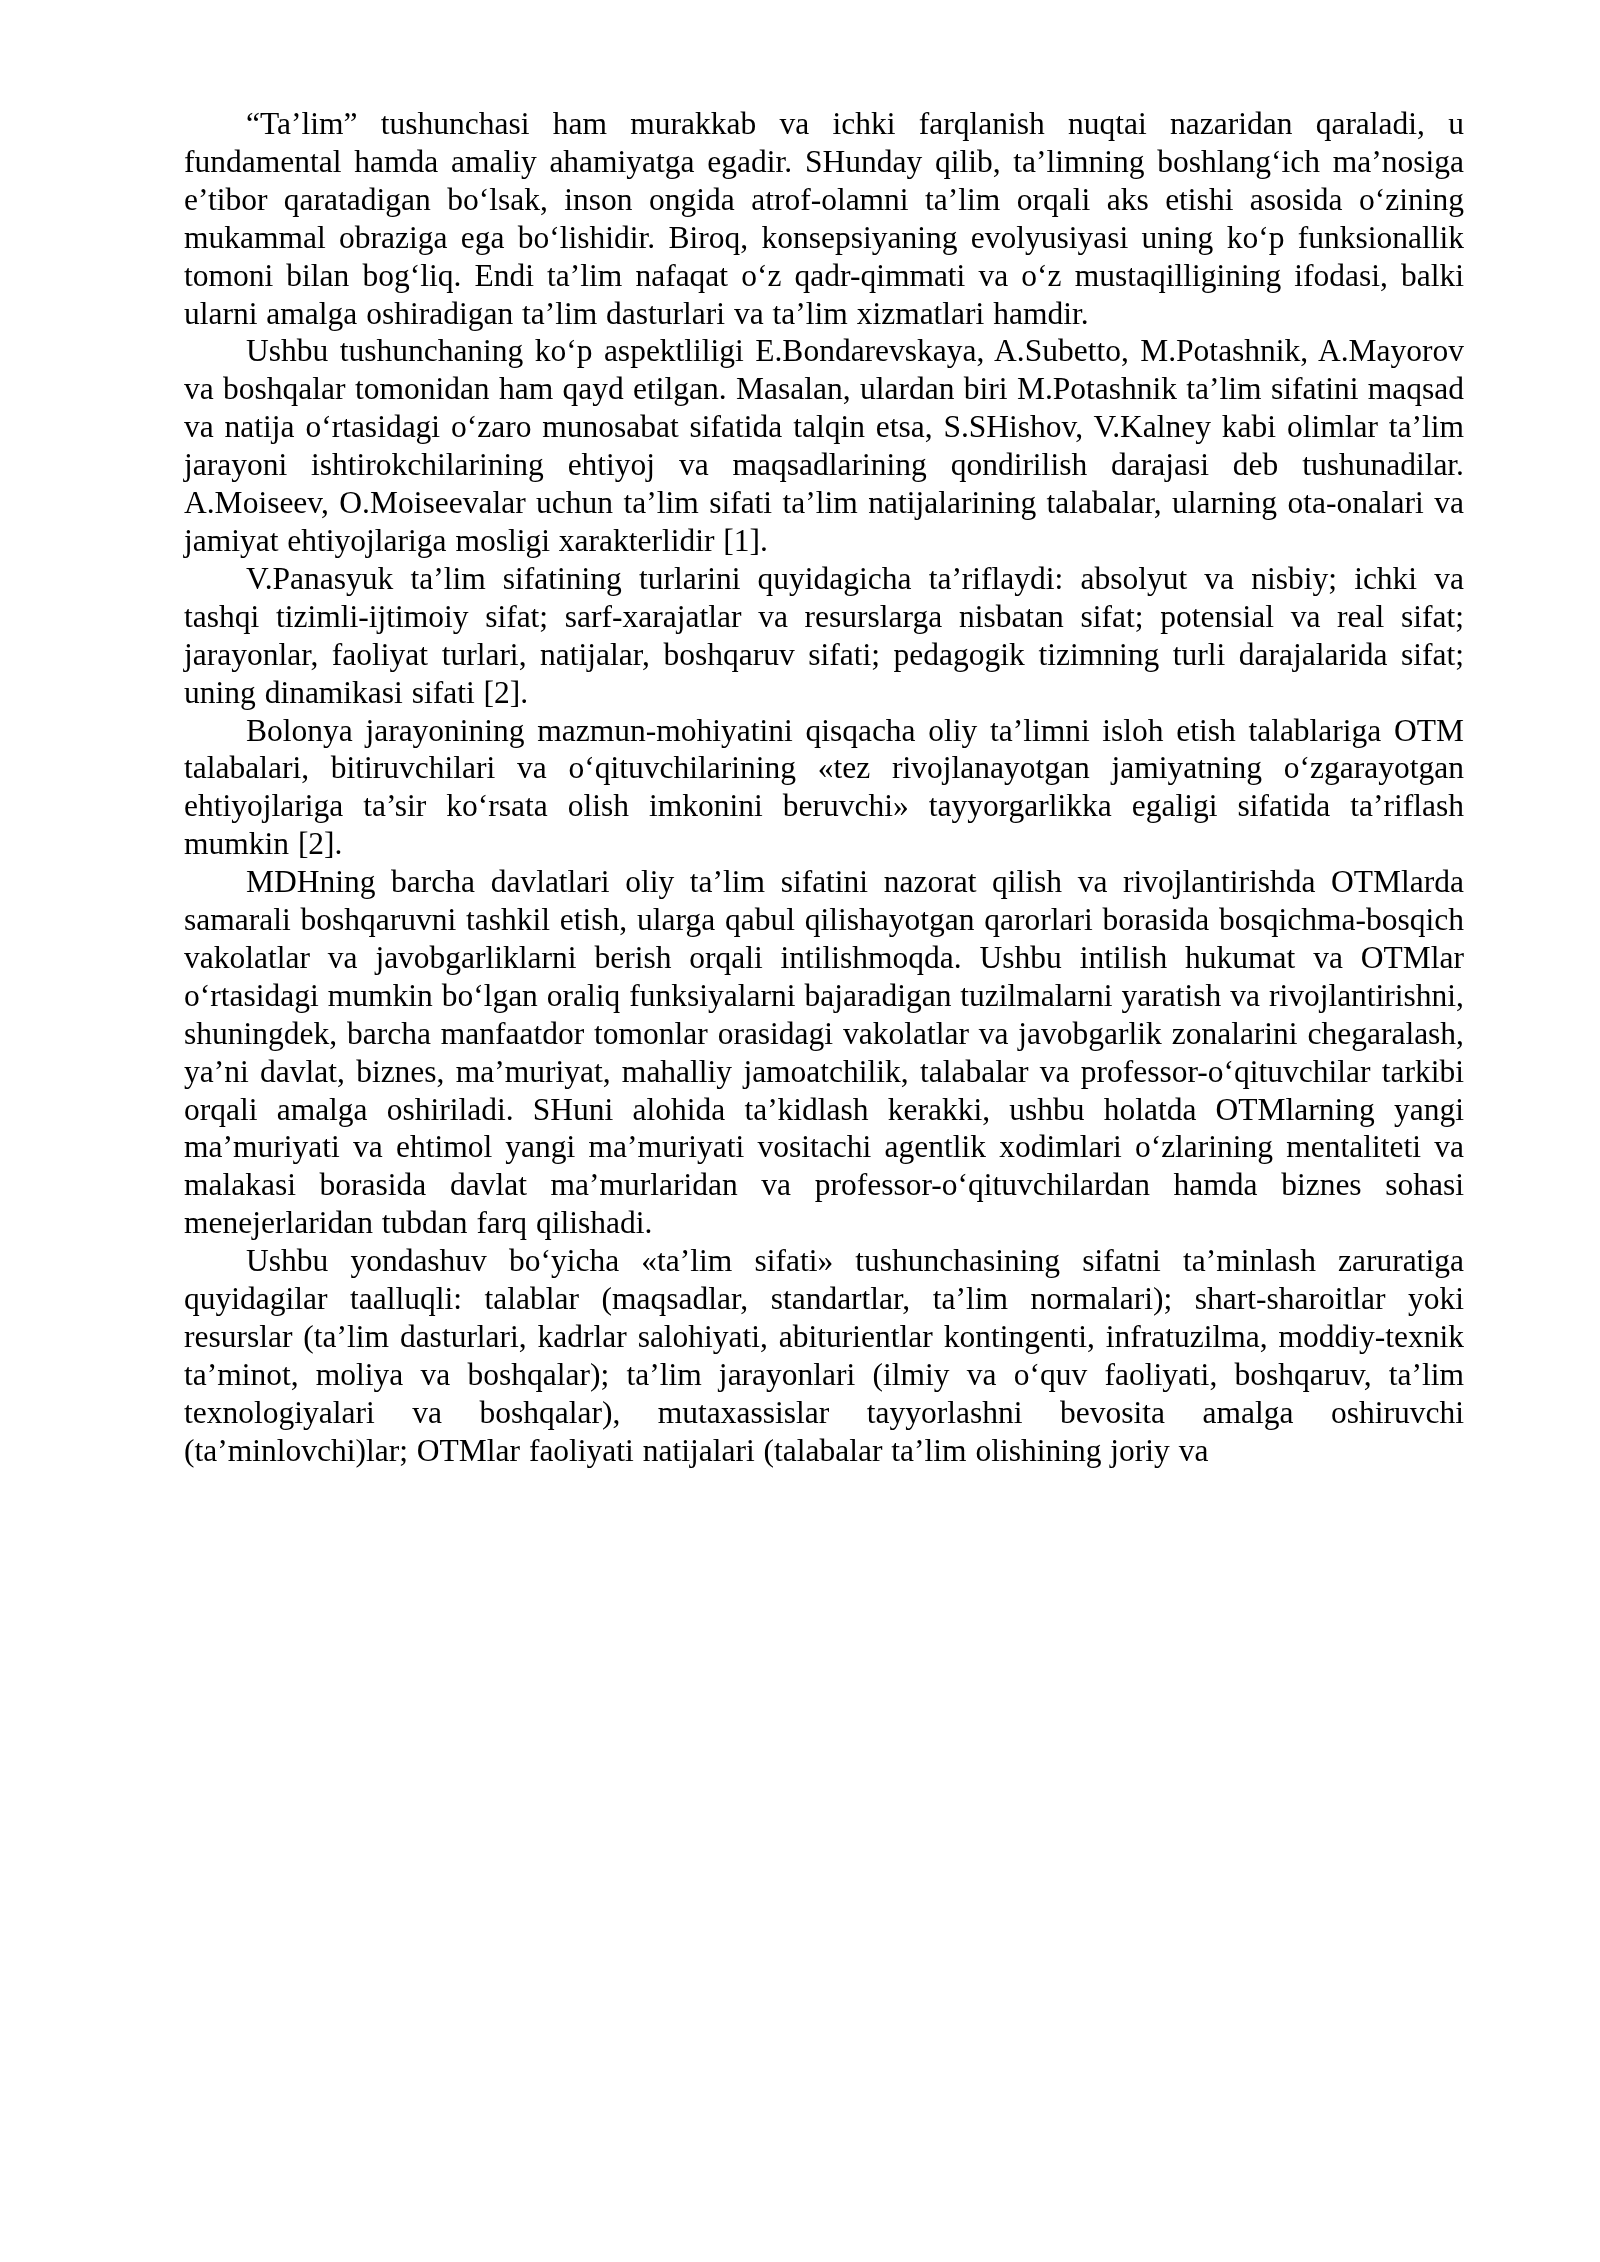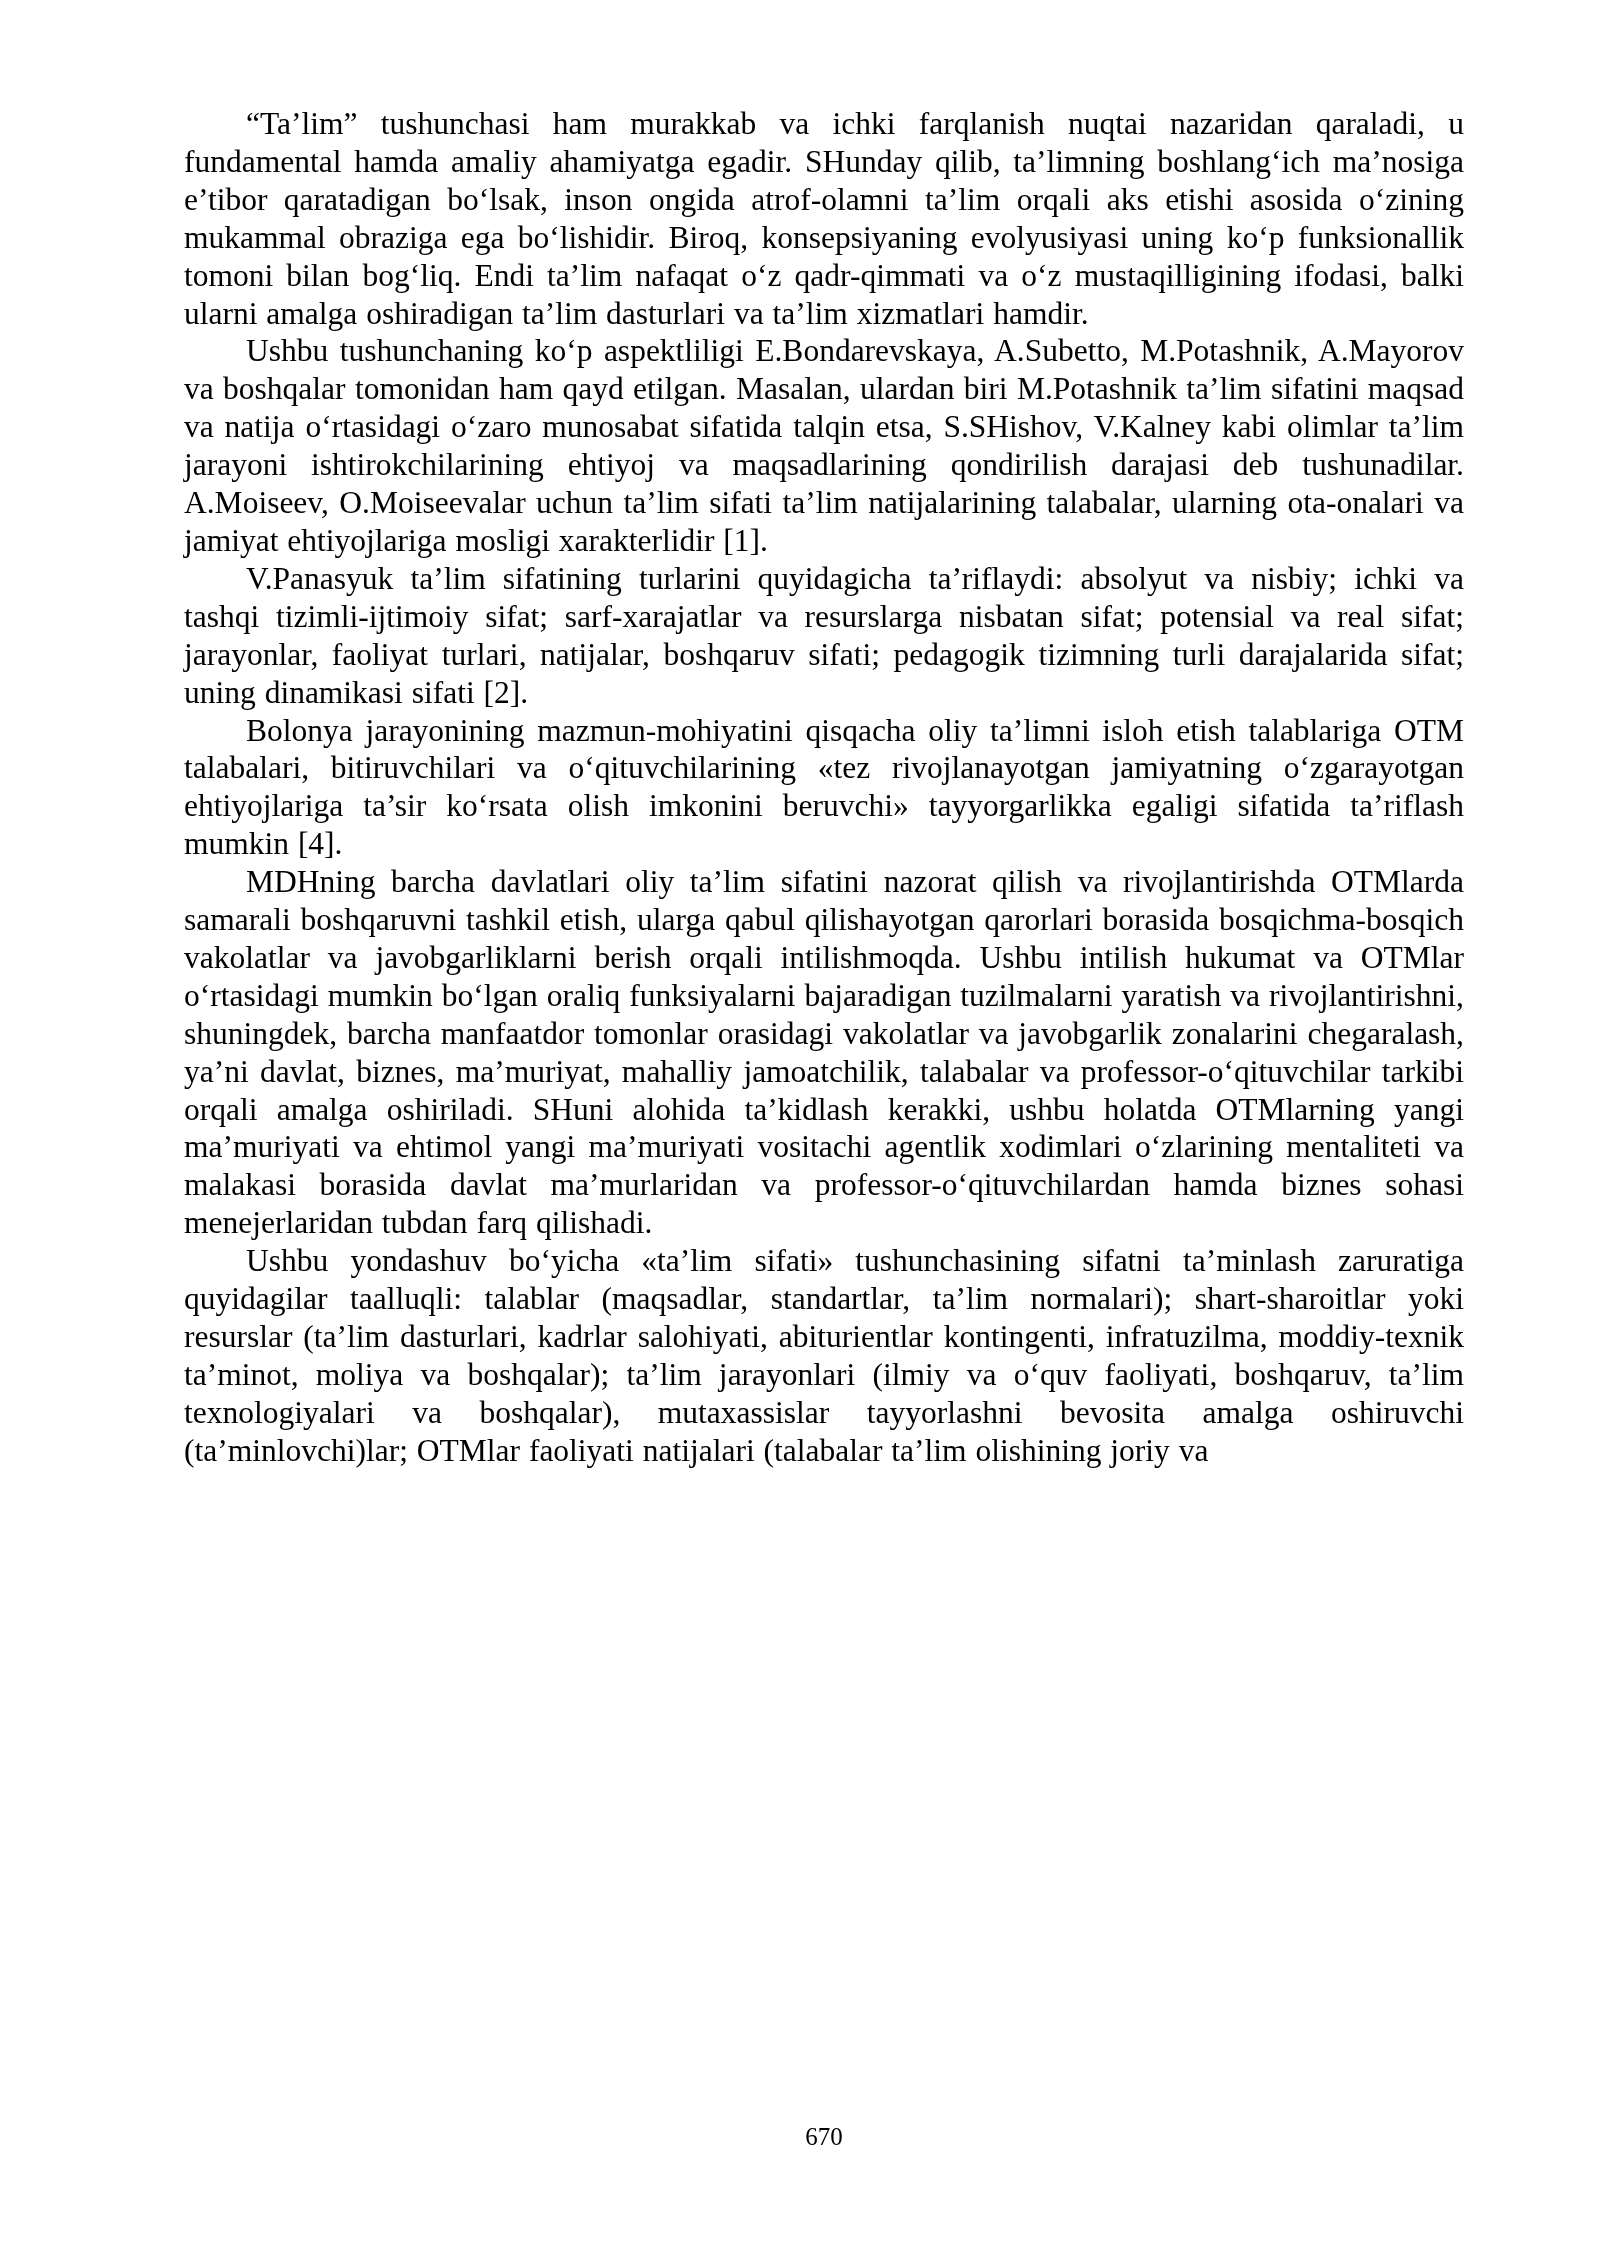--- a/index.html
+++ b/index.html
@@ -43,18 +43,17 @@
   }
 </style>
 </head>
 <body>
 
 <div class="page">
   <div class="content">
     <p>“Ta’lim” tushunchasi ham murakkab va ichki farqlanish nuqtai nazaridan qaraladi, u fundamental hamda amaliy ahamiyatga egadir. SHunday qilib, ta’limning boshlangʻich ma’nosiga e’tibor qaratadigan boʻlsak, inson ongida atrof-olamni ta’lim orqali aks etishi asosida oʻzining mukammal obraziga ega boʻlishidir. Biroq, konsepsiyaning evolyusiyasi uning koʻp funksionallik tomoni bilan bogʻliq. Endi ta’lim nafaqat oʻz qadr-qimmati va oʻz mustaqilligining ifodasi, balki ularni amalga oshiradigan ta’lim dasturlari va ta’lim xizmatlari hamdir.</p>
     <p>Ushbu tushunchaning koʻp aspektliligi E.Bondarevskaya, A.Subetto, M.Potashnik, A.Mayorov va boshqalar tomonidan ham qayd etilgan. Masalan, ulardan biri M.Potashnik ta’lim sifatini maqsad va natija oʻrtasidagi oʻzaro munosabat sifatida talqin etsa, S.SHishov, V.Kalney kabi olimlar ta’lim jarayoni ishtirokchilarining ehtiyoj va maqsadlarining qondirilish darajasi deb tushunadilar. A.Moiseev, O.Moiseevalar uchun ta’lim sifati ta’lim natijalarining talabalar, ularning ota-onalari va jamiyat ehtiyojlariga mosligi xarakterlidir [1].</p>
     <p>V.Panasyuk ta’lim sifatining turlarini quyidagicha ta’riflaydi: absolyut va nisbiy; ichki va tashqi tizimli-ijtimoiy sifat; sarf-xarajatlar va resurslarga nisbatan sifat; potensial va real sifat; jarayonlar, faoliyat turlari, natijalar, boshqaruv sifati; pedagogik tizimning turli darajalarida sifat; uning dinamikasi sifati [2].</p>
-    <p>Bolonya jarayonining mazmun-mohiyatini qisqacha oliy ta’limni isloh etish talablariga OTM talabalari, bitiruvchilari va oʻqituvchilarining «tez rivojlanayotgan jamiyatning oʻzgarayotgan ehtiyojlariga ta’sir koʻrsata olish imkonini beruvchi» tayyorgarlikka egaligi sifatida ta’riflash mumkin [4].</p>
+    <p>Bolonya jarayonining mazmun-mohiyatini qisqacha oliy ta’limni isloh etish talablariga OTM talabalari, bitiruvchilari va oʻqituvchilarining «tez rivojlanayotgan jamiyatning oʻzgarayotgan ehtiyojlariga ta’sir koʻrsata olish imkonini beruvchi» tayyorgarlikka egaligi sifatida ta’riflash mumkin [2].</p>
     <p>MDHning barcha davlatlari oliy ta’lim sifatini nazorat qilish va rivojlantirishda OTMlarda samarali boshqaruvni tashkil etish, ularga qabul qilishayotgan qarorlari borasida bosqichma-bosqich vakolatlar va javobgarliklarni berish orqali intilishmoqda. Ushbu intilish hukumat va OTMlar oʻrtasidagi mumkin boʻlgan oraliq funksiyalarni bajaradigan tuzilmalarni yaratish va rivojlantirishni, shuningdek, barcha manfaatdor tomonlar orasidagi vakolatlar va javobgarlik zonalarini chegaralash, ya’ni davlat, biznes, ma’muriyat, mahalliy jamoatchilik, talabalar va professor-oʻqituvchilar tarkibi orqali amalga oshiriladi. SHuni alohida ta’kidlash kerakki, ushbu holatda OTMlarning yangi ma’muriyati va ehtimol yangi ma’muriyati vositachi agentlik xodimlari oʻzlarining mentaliteti va malakasi borasida davlat ma’murlaridan va professor-oʻqituvchilardan hamda biznes sohasi menejerlaridan tubdan farq qilishadi.</p>
     <p>Ushbu yondashuv boʻyicha «ta’lim sifati» tushunchasining sifatni ta’minlash zaruratiga quyidagilar taalluqli: talablar (maqsadlar, standartlar, ta’lim normalari); shart-sharoitlar yoki resurslar (ta’lim dasturlari, kadrlar salohiyati, abiturientlar kontingenti, infratuzilma, moddiy-texnik ta’minot, moliya va boshqalar); ta’lim jarayonlari (ilmiy va oʻquv faoliyati, boshqaruv, ta’lim texnologiyalari va boshqalar), mutaxassislar tayyorlashni bevosita amalga oshiruvchi (ta’minlovchi)lar; OTMlar faoliyati natijalari (talabalar ta’lim olishining joriy va</p>
   </div>
-  <div class="page-number">670</div>
 </div>
 
 </body></html>

